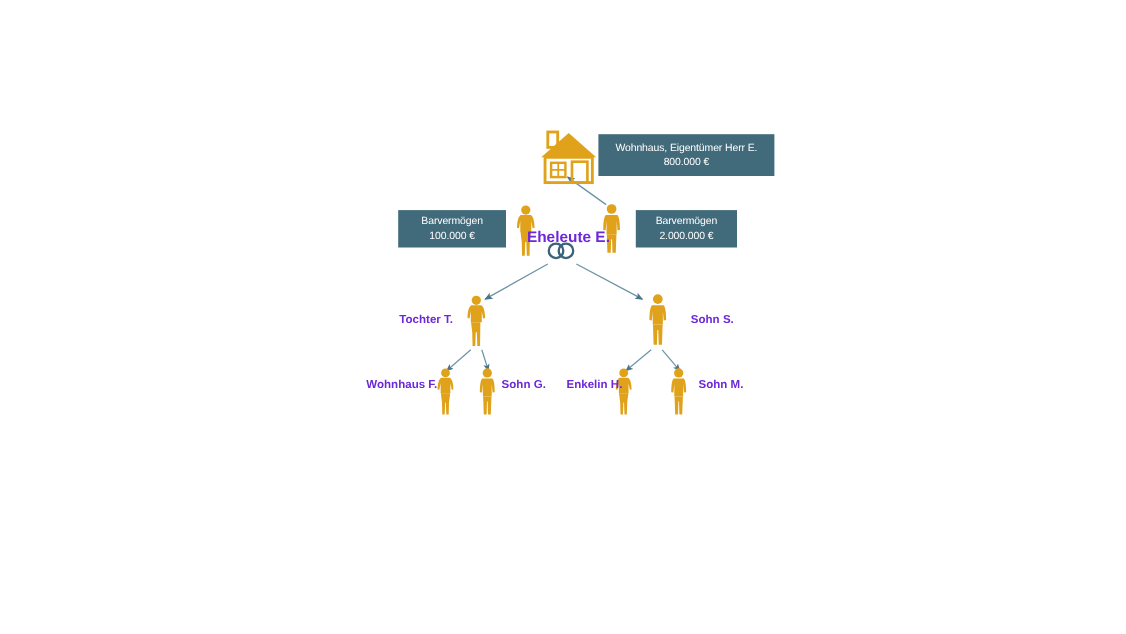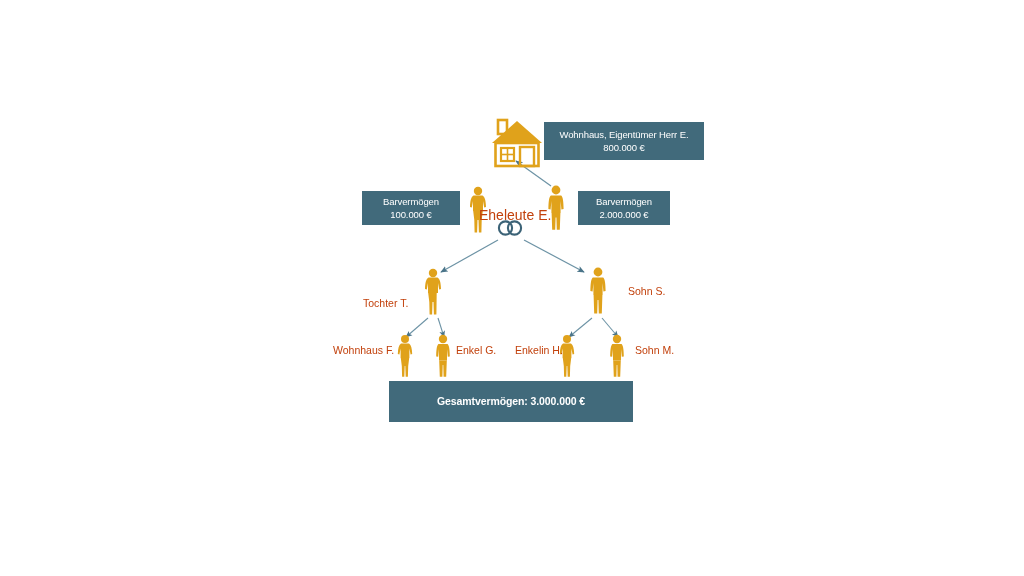--- a/index.html
+++ b/index.html
@@ -44,29 +44,29 @@
   .info-box .line2 { display: block; white-space: nowrap; }
 
   #box-house    { left: 544px; top: 122px; width: 160px; height: 38px; }
   #box-cash-wife{ left: 362px; top: 191px; width: 98px;  height: 34px; }
   #box-cash-husb{ left: 578px; top: 191px; width: 92px;  height: 34px; }
   #box-total    { left: 389px; top: 381px; width: 244px; height: 41px;
                   font-size: 10.5px; font-weight: bold; }
 
   .node-label {
     position: absolute;
-    color: #c2410c;
-    font-weight: normal;
+    color: #6d28d9;
+    font-weight: bold;
     font-size: 10.5px;
     white-space: nowrap;
   }
   .node-label.big { font-size: 14px; }
 
   #lbl-couple   { left: 479px; top: 207px; }
-  #lbl-tochter  { left: 363px; top: 285px; margin-top: 12px; }
+  #lbl-tochter  { left: 363px; top: 285px; }
   #lbl-sohn     { left: 628px; top: 285px; }
   #lbl-enkelin-f{ left: 333px; top: 344px; }
   #lbl-enkel-g  { left: 456px; top: 344px; }
   #lbl-enkelin-h{ left: 515px; top: 344px; }
   #lbl-enkel-m  { left: 635px; top: 344px; }
 
   .figure { position: absolute; }
   #fig-house     { left: 489px; top: 118px; width: 56px;  height: 50px; }
   #fig-wife      { left: 468px; top: 186px; width: 20px;  height: 48px; }
   #fig-husband   { left: 546px; top: 185px; width: 20px;  height: 46px; }
@@ -195,25 +195,22 @@
   <div class="info-box" id="box-cash-wife">
     <span class="line1">Barvermögen</span>
     <span class="line2">100.000 €</span>
   </div>
 
   <div class="info-box" id="box-cash-husb">
     <span class="line1">Barvermögen</span>
     <span class="line2">2.000.000 €</span>
   </div>
 
-  <div class="info-box" id="box-total">
-    <span class="line1">Gesamtvermögen: 3.000.000 €</span>
-  </div>
 
   <div class="node-label big" id="lbl-couple">Eheleute E.</div>
   <div class="node-label" id="lbl-tochter">Tochter T.</div>
   <div class="node-label" id="lbl-sohn">Sohn  S.</div>
   <div class="node-label" id="lbl-enkelin-f">Wohnhaus F.</div>
-  <div class="node-label" id="lbl-enkel-g">Enkel G.</div>
+  <div class="node-label" id="lbl-enkel-g">Sohn G.</div>
   <div class="node-label" id="lbl-enkelin-h">Enkelin H.</div>
   <div class="node-label" id="lbl-enkel-m">Sohn M.</div>
 
 </div>
 
 </body></html>

